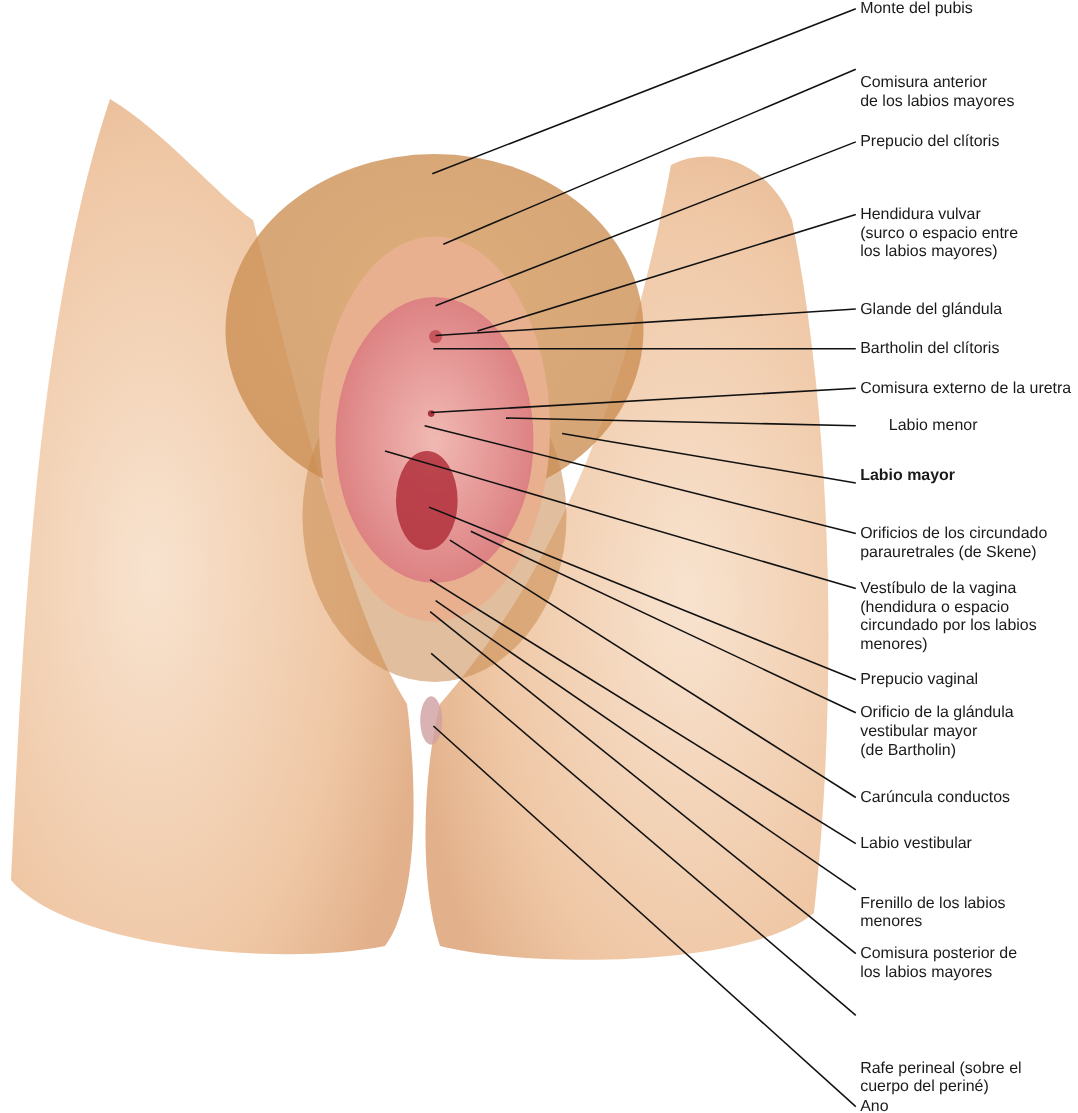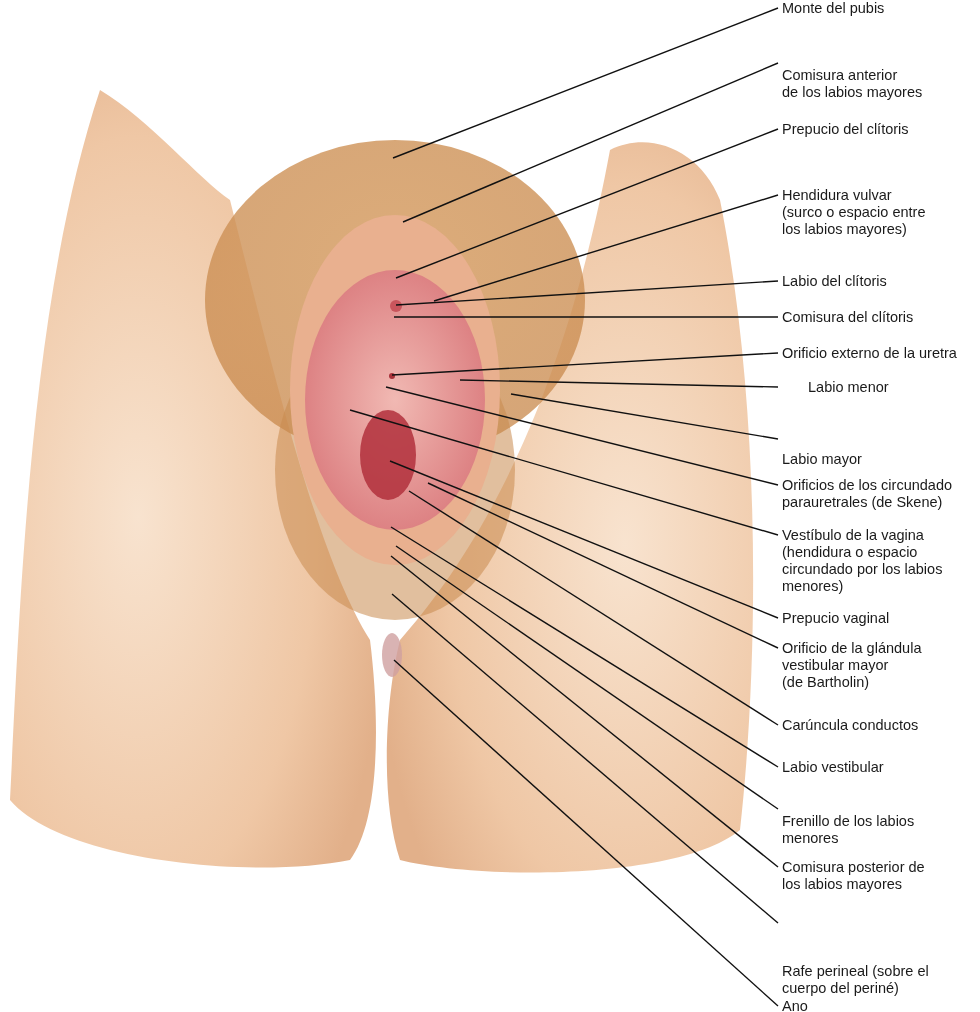--- a/index.html
+++ b/index.html
@@ -79,25 +79,25 @@
 
   
   <div id="labels">
       <div class="label" style="top: 0px;">Monte del pubis</div>
       <div class="label" style="top: 55px; margin-top: 12px;">Comisura anterior
 de los labios mayores</div>
       <div class="label" style="top: 121px;">Prepucio del clítoris</div>
       <div class="label" style="top: 187px;">Hendidura vulvar
 (surco o espacio entre
 los labios mayores)</div>
-      <div class="label" style="top: 273px;">Labio del clítoris</div>
-      <div class="label" style="top: 309px;">Comisura del clítoris</div>
-      <div class="label" style="top: 345px;">Orificio externo de la uretra</div>
+      <div class="label" style="top: 273px;">Glande del glándula</div>
+      <div class="label" style="top: 309px;">Bartholin del clítoris</div>
+      <div class="label" style="top: 345px;">Comisura externo de la uretra</div>
       <div class="label" style="top: 379px; margin-left: 26px;">Labio menor</div>
-      <div class="label" style="top: 451px;">Labio mayor</div>
+      <div class="label" style="top: 424px; font-weight: bold;">Labio mayor</div>
       <div class="label" style="top: 477px;">Orificios de los circundado
 parauretrales (de Skene)</div>
       <div class="label" style="top: 527px;">Vestíbulo de la vagina
 (hendidura o espacio
 circundado por los labios
 menores)</div>
       <div class="label" style="top: 610px;">Prepucio vaginal</div>
       <div class="label" style="top: 640px;">Orificio de la glándula
 vestibular mayor
 (de Bartholin)</div>

